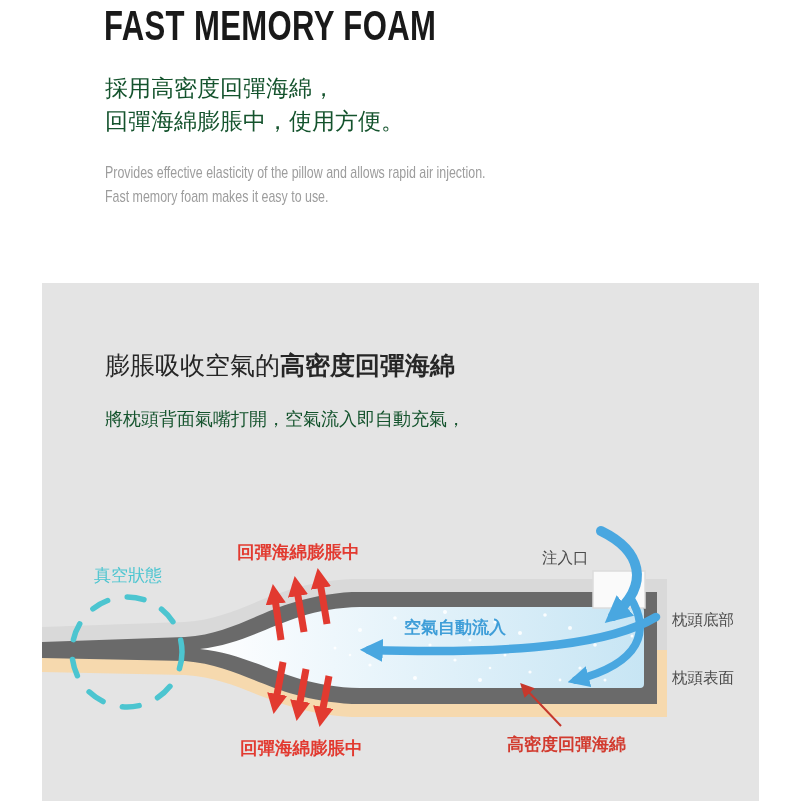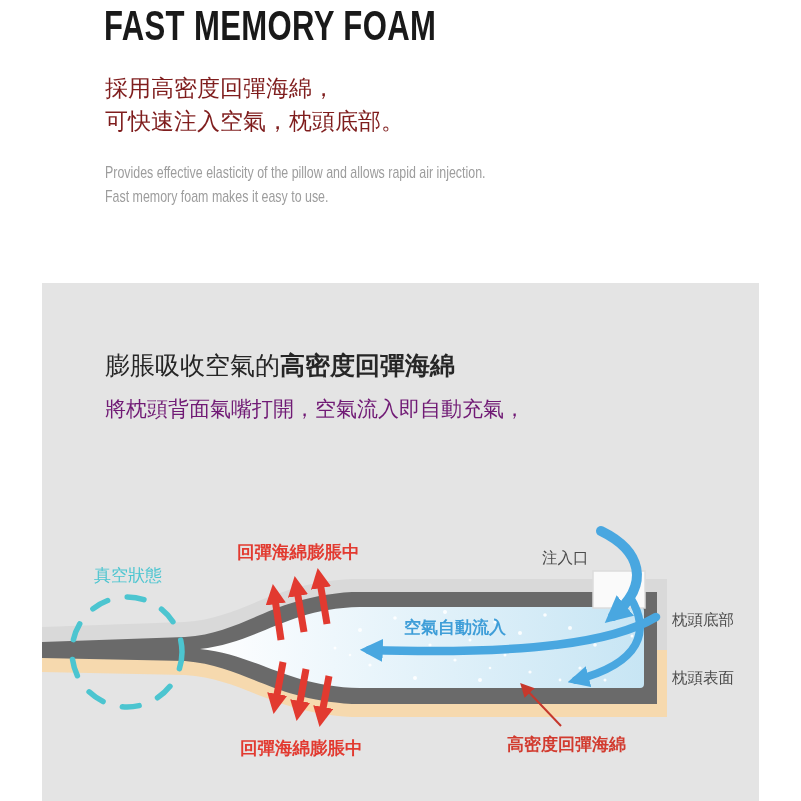--- a/index.html
+++ b/index.html
@@ -10,39 +10,39 @@
   }
   .abs { position:absolute; }
 
   
   .hero-title {
     left:104px; top:2px; font-size:42px; font-weight:700; color:#191919;
     white-space:nowrap; transform:scaleX(.74); transform-origin:0 0;
     letter-spacing:.5px;
   }
   .intro-zh {
-    left:105px; top:72px; font-size:23px; line-height:33px; color:#7f1d1d;
+    left:105px; top:72px; font-size:23px; line-height:33px; color:#14532d;
     white-space:nowrap;
   }
   .intro-en {
     left:105px; top:161px; font-size:17px; line-height:24px; color:#9d9d9d;
     white-space:nowrap; transform:scaleX(.73); transform-origin:0 0;
   }
 
   
   .feature-panel {
     left:42px; top:283px; width:717px; height:638px; background:#e4e4e4;
   }
   .feature-heading {
     left:63px; top:66px; font-size:25px; font-weight:400; color:#262626;
     white-space:nowrap;
   }
   .feature-heading .em { font-weight:700; }
   .feature-body {
-    left:63px; top:110px; font-size:21px; line-height:32px; color:#701a75;
+    left:63px; top:120px; font-size:18px; line-height:32px; color:#14532d;
     white-space:nowrap;
   }
   .diagram-svg { left:0; top:237px; }
 
   
   .f-dark   { fill:#6a6a6a; }
   .f-light  { fill:#d9d9d9; }
   .f-peach  { fill:#f6d9ae; }
   .f-inlet  { fill:#fafafa; stroke:#dcdcdc; stroke-width:1.5; }
   .s-teal   { fill:none; stroke:#4cc5d0; stroke-width:5.5;
@@ -62,21 +62,21 @@
 </head>
 <body>
 
 <div>
 
   <section>
     <h1 class="abs hero-title">FAST MEMORY FOAM</h1>
 
     <p class="abs intro-zh">
       <span>採用高密度回彈海綿，</span><br>
-      <span>可快速注入空氣，枕頭底部。</span>
+      <span>回彈海綿膨脹中，使用方便。</span>
     </p>
 
     <p class="abs intro-en">
       <span>Provides effective elasticity of the pillow and allows rapid air injection.</span><br>
       <span>Fast memory foam makes it easy to use.</span>
     </p>
   </section>
 
   <section class="abs feature-panel">
 

